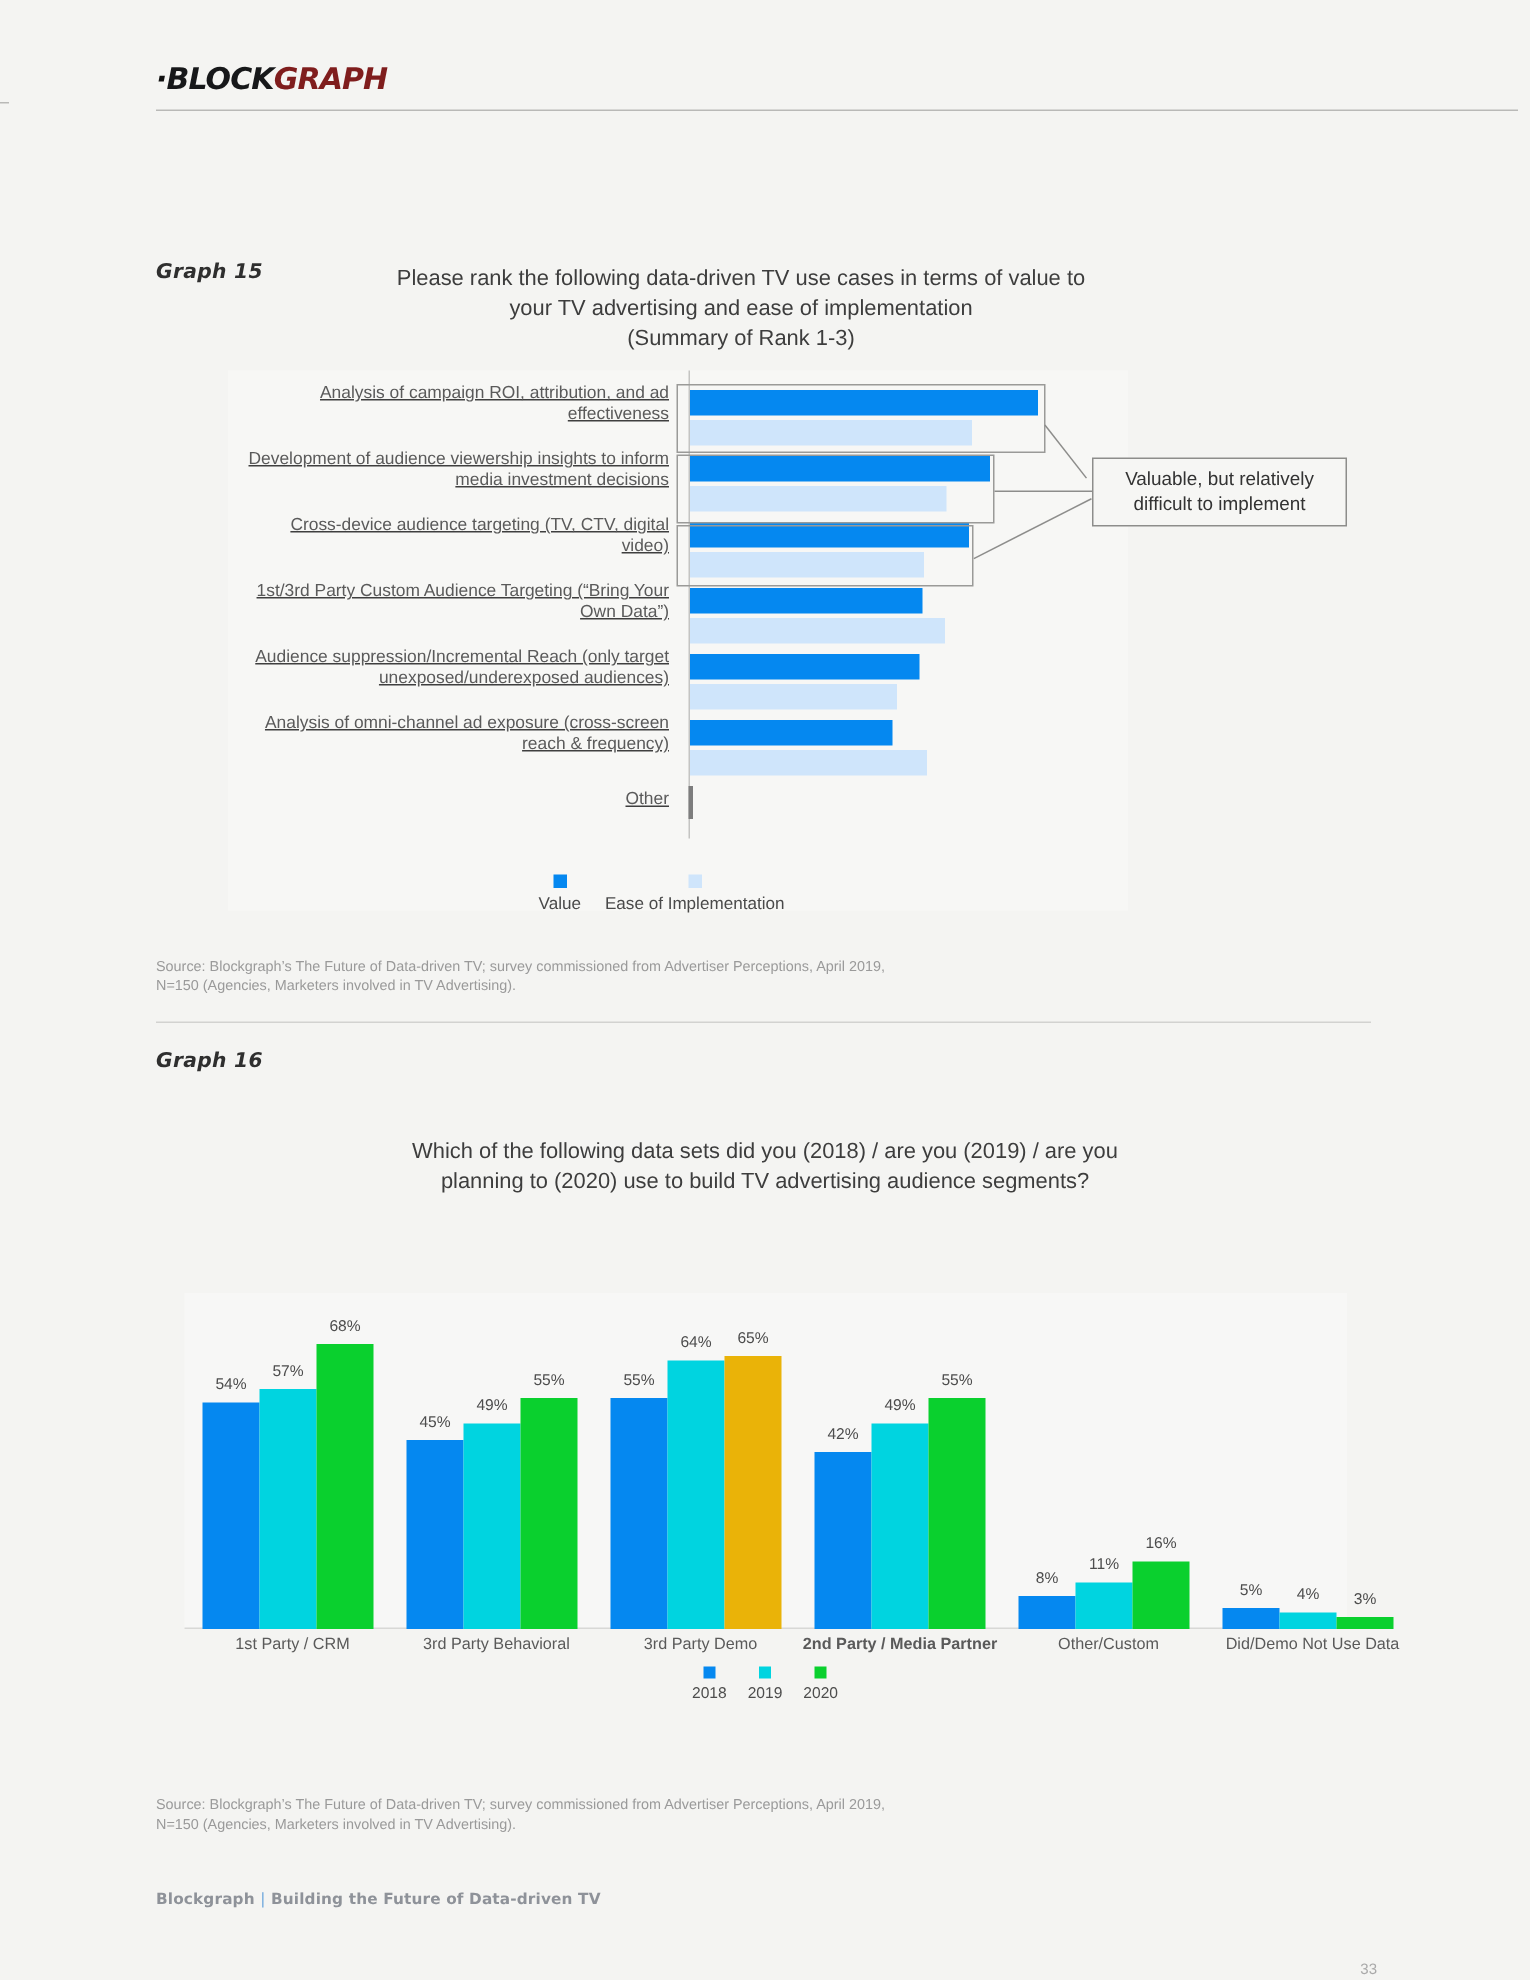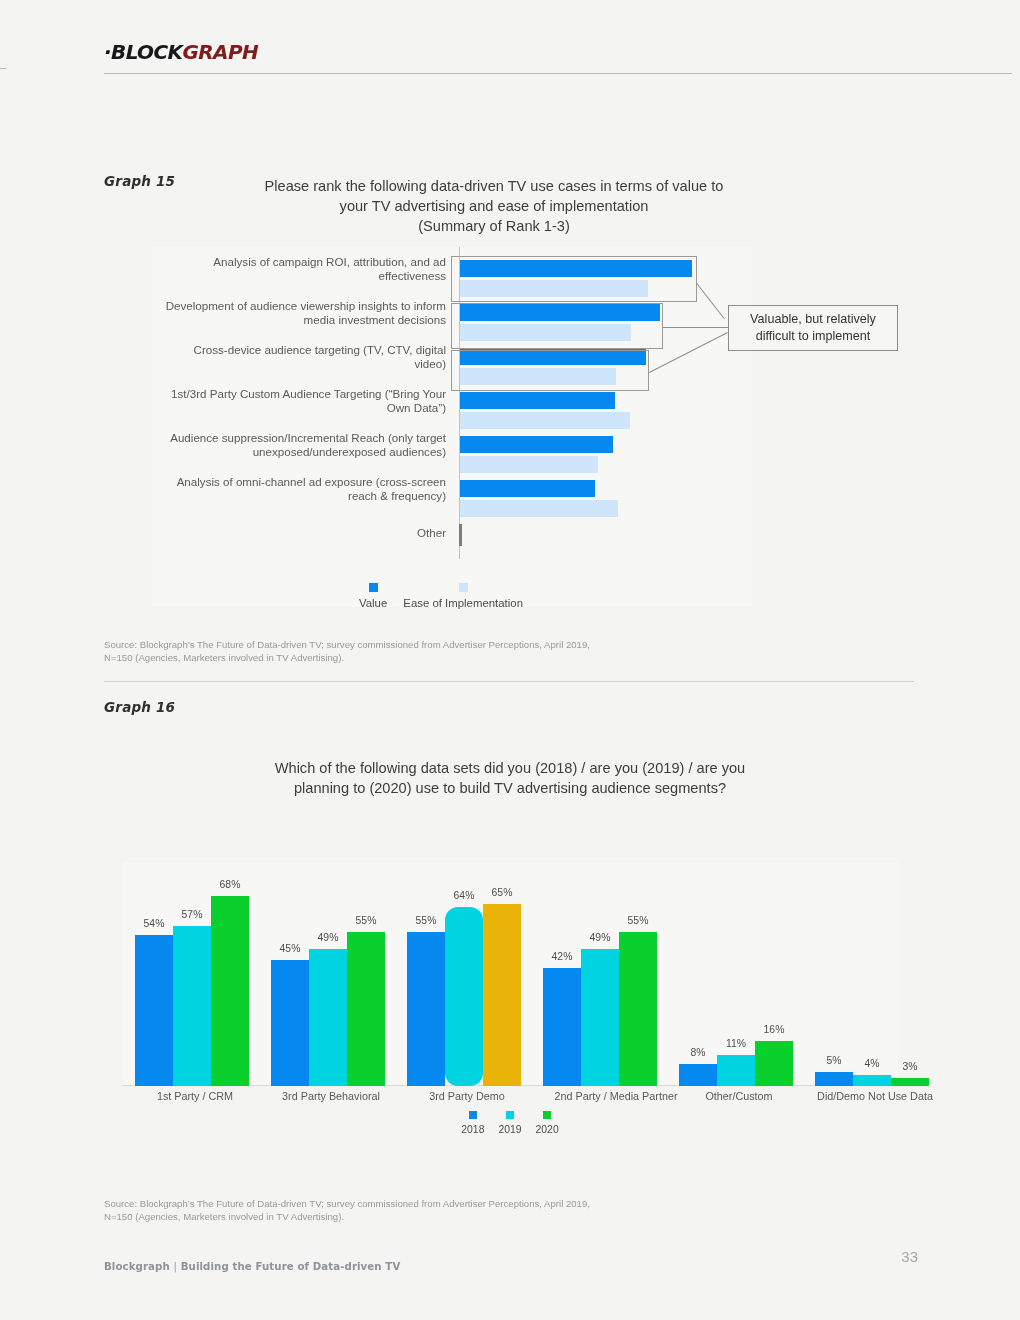--- a/index.html
+++ b/index.html
@@ -24,21 +24,21 @@
 
   
   .graph-label { position: absolute; font-family: "DejaVu Sans", sans-serif; font-weight: 700;
                  font-style: italic; font-size: 13.5px; color: #2f2f2f; letter-spacing: 0.2px; }
 
   .chart-title { position: absolute; text-align: center; font-size: 14.6px; color: #3d3d3d; line-height: 20px; }
 
   
   .g15-plot { position: absolute; left: 152px; top: 247px; width: 600px; height: 360px; background: #f7f7f5; }
   .g15-cats { position: absolute; left: 152px; top: 247px; width: 300px; }
-  .cat-row { position: relative; height: 44px; display: flex; align-items: center; justify-content: flex-end; }
+  .cat-row { position: relative; height: 44px; display: flex; align-items: center; justify-content: flex-end; text-decoration: underline; }
   .cat-label { text-align: right; font-size: 11.6px; color: #5a5a5a; line-height: 14px; width: 292px; padding-right: 6px; }
 
   .g15-bars { position: absolute; left: 459px; top: 247px; width: 293px; height: 312px; }
   .axis-line { position: absolute; left: 0; top: 0; width: 1.2px; height: 312px; background: #c4c4c2; }
   .bar-group { position: absolute; left: 1px; width: 292px; height: 44px; }
   .bar { position: absolute; height: 17px; }
   .bar.value { top: 2px; background: #0588f0; }
   .bar.ease  { top: 22px; background: #cfe5fb; }
   .bar-zero { position: absolute; left: -1px; width: 3px; height: 22px; background: #7d7d7d; }
 
@@ -66,21 +66,21 @@
   .gbar .val { position: absolute; width: 100%; text-align: center; top: -17px; font-size: 10.4px; color: #4d4d4d; white-space: nowrap; }
   .gcat { position: absolute; top: 1090px; text-align: center; font-size: 10.8px; color: #5a5a5a; }
 
   .legend16 { position: absolute; left: 0; top: 1111px; width: 1020px; display: flex; justify-content: center;
               align-items: center; gap: 14px; font-size: 10.4px; color: #4d4d4d; }
 
   
   .footer-txt { position: absolute; left: 104px; top: 1261px; font-family: "DejaVu Sans", sans-serif;
                 font-weight: 700; font-size: 10.2px; color: #8e9299; letter-spacing: 0.1px; }
   .footer-txt .pipe { color: #6fa8dc; font-weight: 400; }
-  .page-num { position: absolute; left: 898px; top: 1248px; width: 20px; text-align: right; font-size: 15px; color: #a9a9a9; }
+  .page-num { position: absolute; left: 898px; top: 1308px; width: 20px; text-align: right; font-size: 10px; color: #a9a9a9; }
 </style>
 </head>
 <body>
 
 <div class="page">
 
   <div class="header">
     <div class="logo">
       <span class="dot">·</span><span class="b">BLOCK</span><span class="g">GRAPH</span>
     </div>
@@ -217,21 +217,21 @@
         </div>
       <div class="gbar" style="left: 76px; background: rgb(10, 208, 46); height: 154px;">
           <span class="val">55%</span>
         </div>
     </div>
 
     <div class="grp" style="left:284px;">
       <div class="gbar" style="left: 0px; background: rgb(5, 136, 240); height: 154px;">
           <span class="val">55%</span>
         </div>
-      <div class="gbar" style="left: 38px; background: rgb(0, 212, 224); height: 179px; border-radius: 13px;">
+      <div class="gbar" style="left: 38px; background: rgb(0, 212, 224); height: 179px;">
           <span class="val">64%</span>
         </div>
       <div class="gbar" style="left: 76px; background: #eab308; height: 182px;">
           <span class="val">65%</span>
         </div>
     </div>
 
     <div class="grp" style="left:420px;">
       <div class="gbar" style="left: 0px; background: rgb(5, 136, 240); height: 118px;">
           <span class="val">42%</span>
@@ -265,21 +265,21 @@
         </div>
       <div class="gbar" style="left: 76px; background: rgb(10, 208, 46); height: 8px;">
           <span class="val">3%</span>
         </div>
     </div>
   </div>
 
   <div class="gcat" style="left:95px;  width:200px;">1st Party / CRM</div>
   <div class="gcat" style="left:231px; width:200px;">3rd Party Behavioral</div>
   <div class="gcat" style="left:367px; width:200px;">3rd Party Demo</div>
-  <div class="gcat" style="left:516px; width:200px;">2nd Party / Media Partner</div>
+  <div class="gcat" style="left:500px; width:200px;font-weight:bold;">2nd Party / Media Partner</div>
   <div class="gcat" style="left:639px; width:200px;">Other/Custom</div>
   <div class="gcat" style="left:775px; width:200px;">Did/Demo Not Use Data</div>
 
   <div class="legend16">
     <span class="lg-item">
       <span class="sw" style="background:#0588f0; width:8px; height:8px;"></span>
       <span>2018</span>
     </span>
     <span class="lg-item">
       <span class="sw" style="background:#00d4e0; width:8px; height:8px;"></span>

